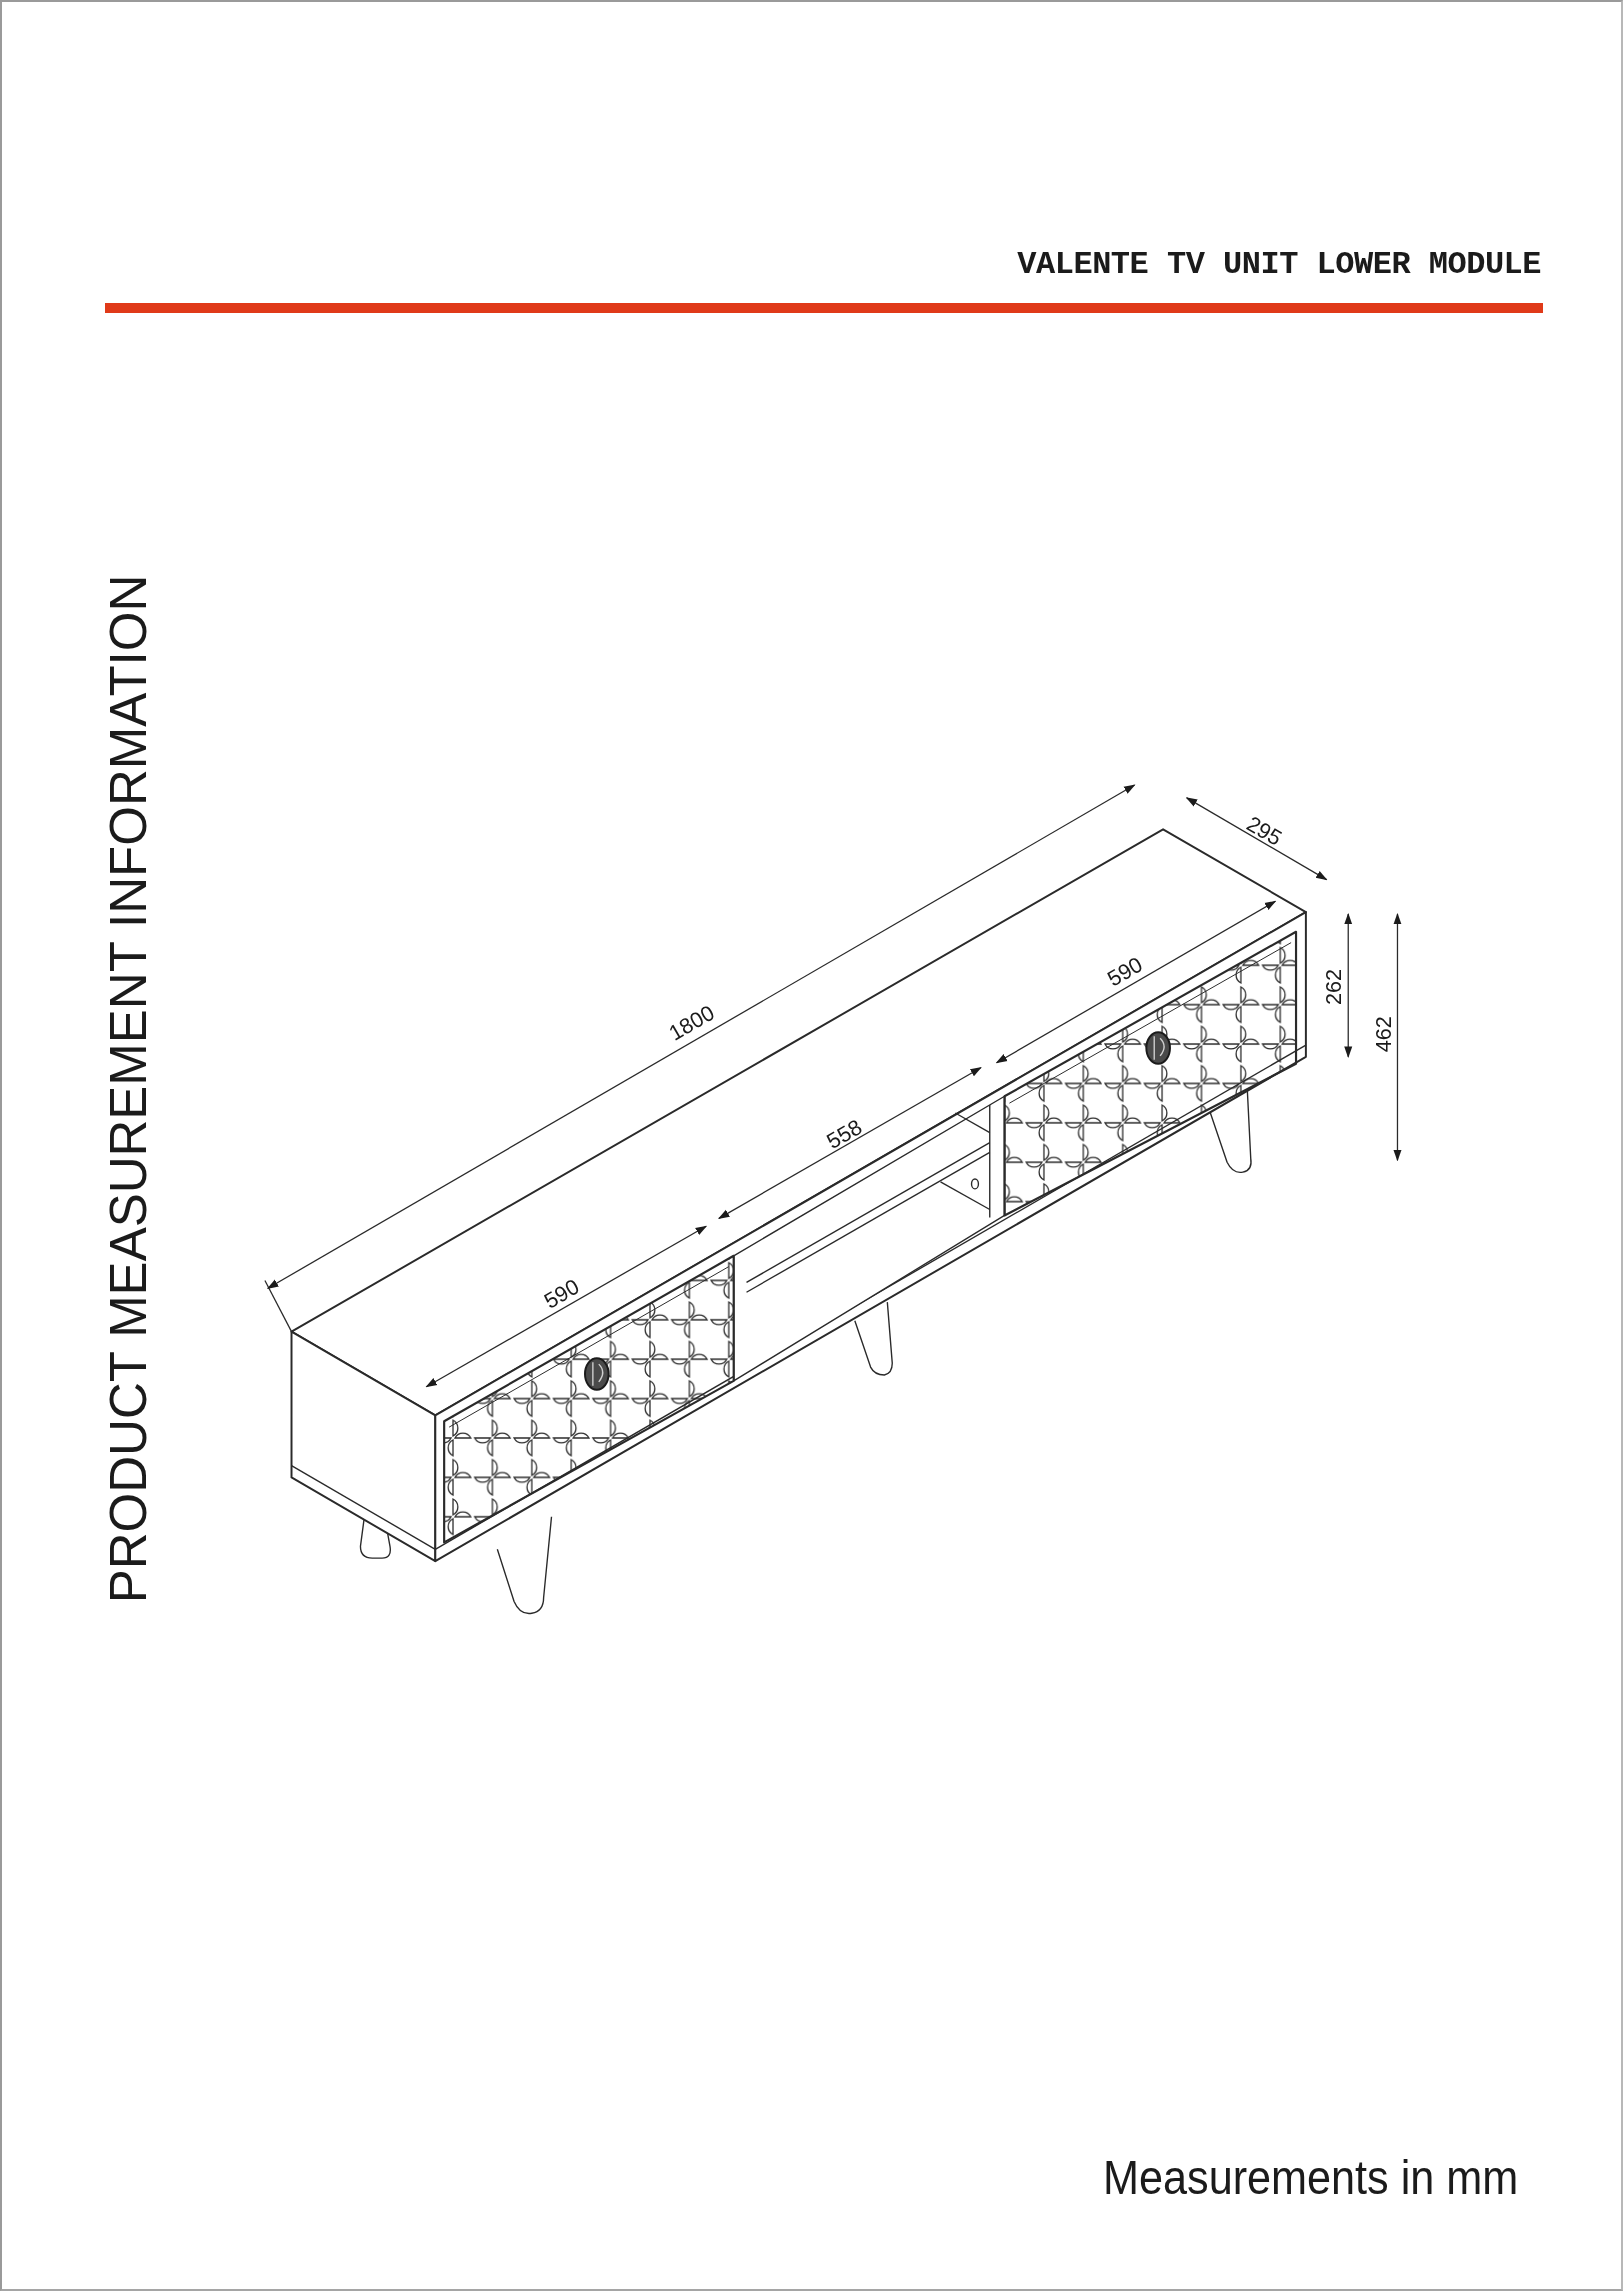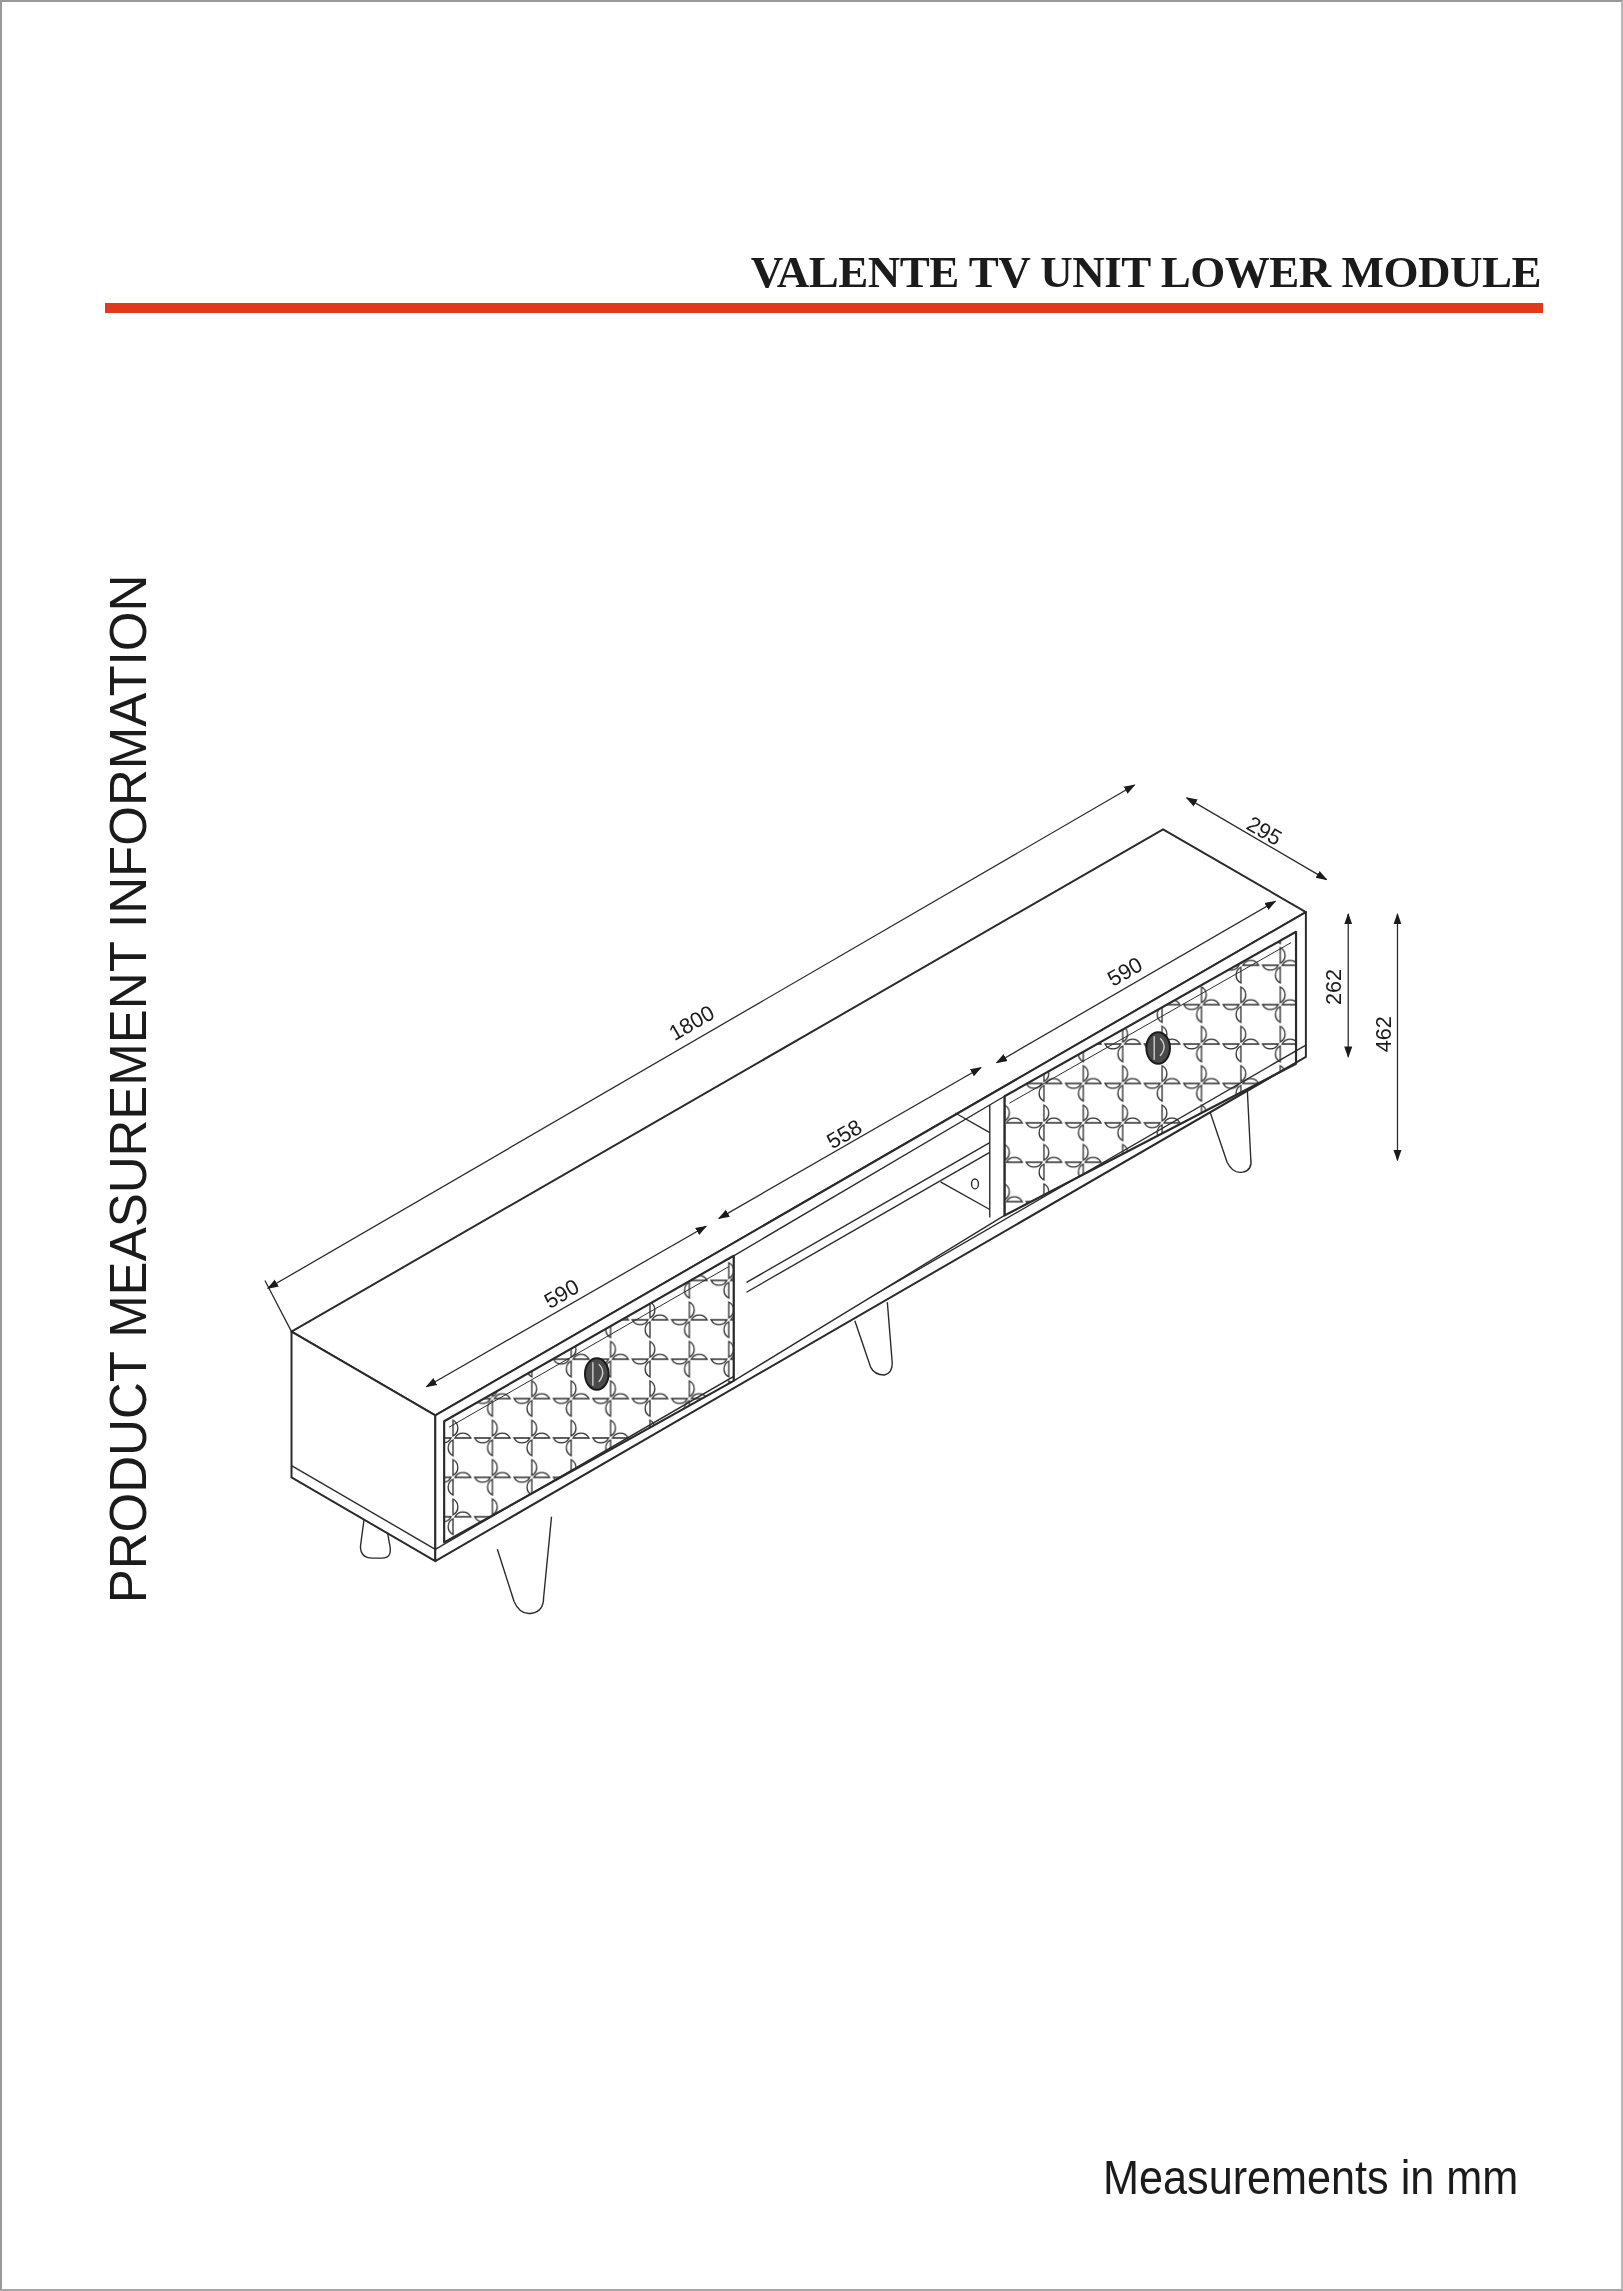--- a/index.html
+++ b/index.html
@@ -1,18 +1,18 @@
 <!DOCTYPE html>
 <html><head>
 <meta charset="utf-8">
 <style>
   html, body { margin: 0; padding: 0; background: #ffffff; }
   body { width: 1623px; height: 2291px; position: relative; overflow: hidden; font-family: "Liberation Sans", sans-serif; }
   .page-frame { position: absolute; left: 0; top: 0; width: 1619px; height: 2287px; border: 2px solid #9a9a9a; border-right-color: #b8b8b8; border-bottom-color: #a5a5a5; box-sizing: content-box; }
-  .title { position: absolute; right: 82px; top: 246px; font-family: Liberation Serif, serif; font-weight: bold; font-size: 45px; letter-spacing: -0.5px; color: #1b1b1b; white-space: nowrap; }
+  .title { position: absolute; right: 82px; top: 246px; font-family: Liberation Mono, monospace; font-weight: bold; font-size: 32px; letter-spacing: -0.5px; color: #1b1b1b; white-space: nowrap; }
   .accent-rule { position: absolute; left: 105px; top: 303px; width: 1438px; height: 9.9px; }
   .side-label { position: absolute; left: 128px; top: 1089px; transform: translate(-50%, -50%) rotate(-90deg); font-family: "Liberation Sans", sans-serif; font-size: 51px; color: #1b1b1b; white-space: nowrap; transform-origin: center center; }
   .units-note { position: absolute; left: 1103px; top: 2150px; font-family: "Liberation Sans", sans-serif; font-size: 48px; color: #1b1b1b; white-space: nowrap; transform: scaleX(0.9); transform-origin: left top; }
   svg.drawing { position: absolute; left: 0; top: 0; }
   .dim-text { font-family: "Liberation Sans", sans-serif; font-size: 22px; fill: #1b1b1b; }
 </style>
 </head>
 <body>
 
 <div class="page-frame"></div>

